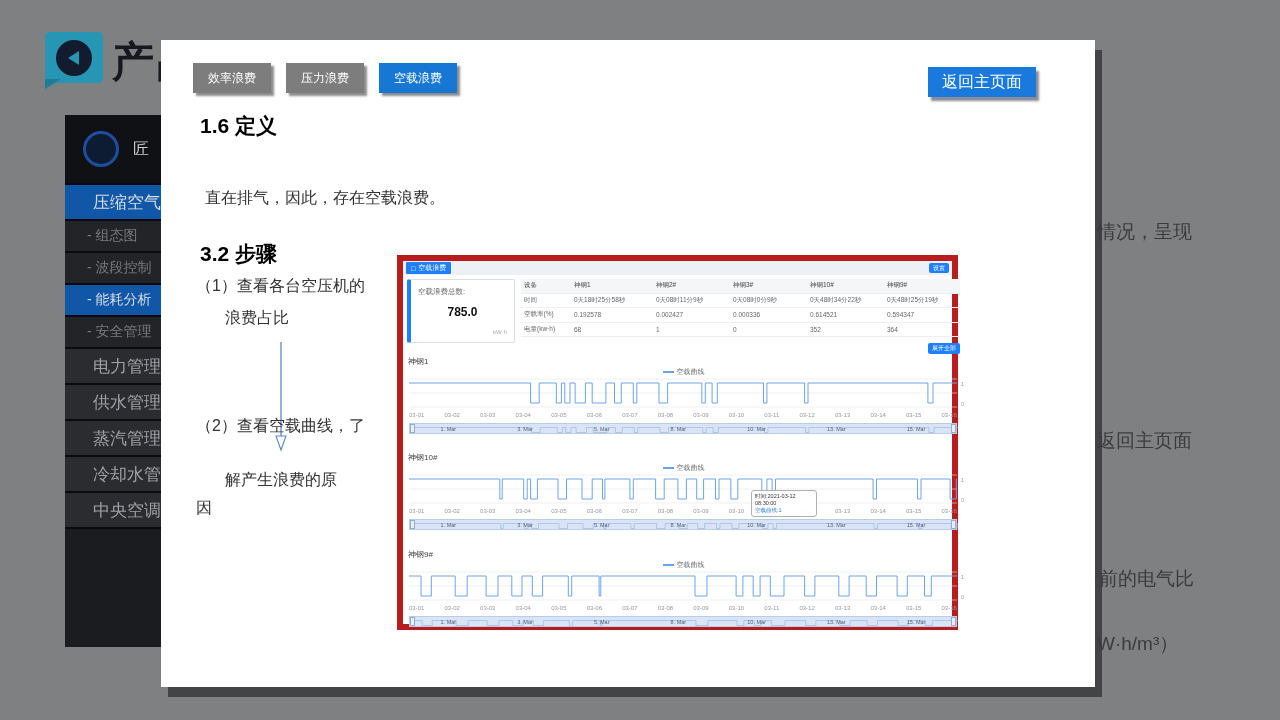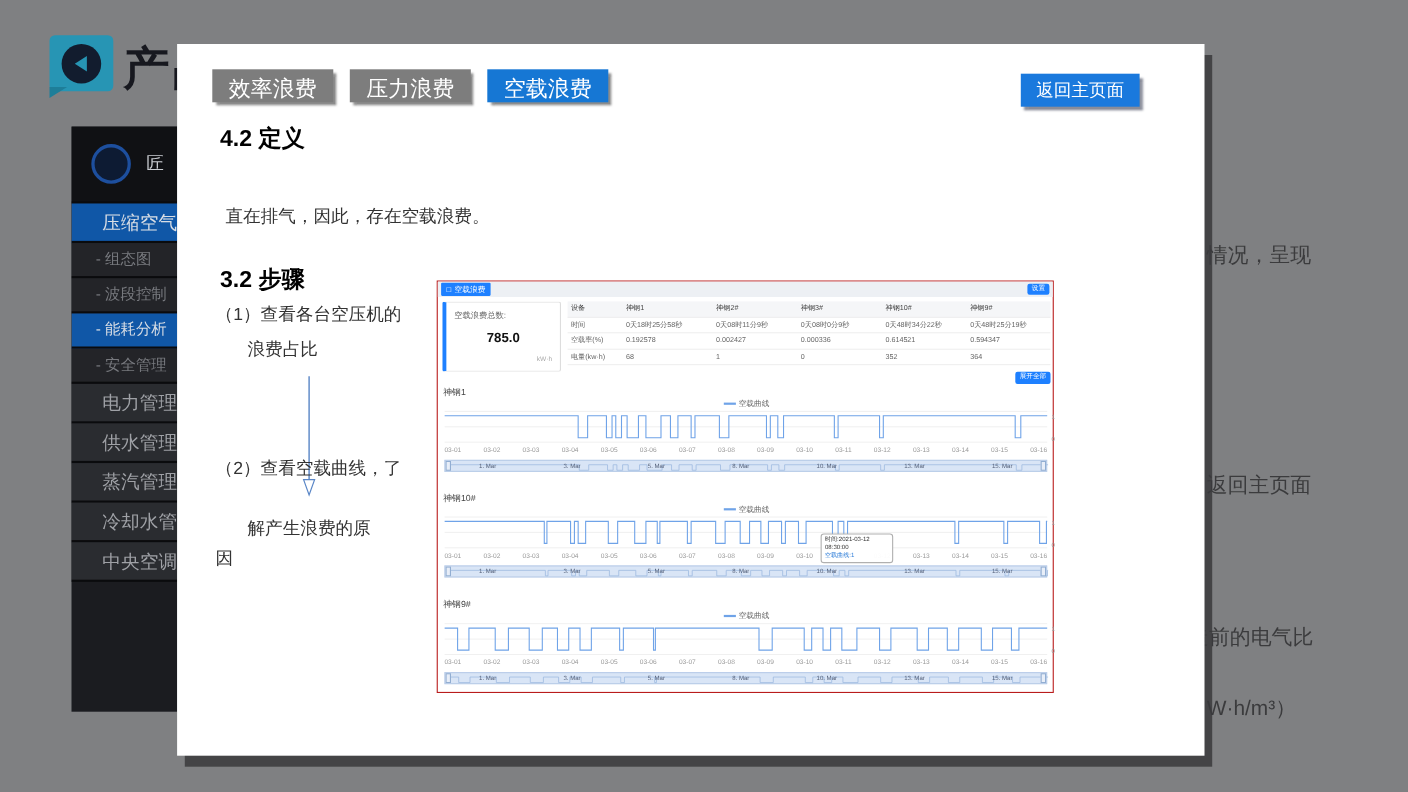--- a/index.html
+++ b/index.html
@@ -34,39 +34,39 @@
   .frag0 { left:1097px; top:219px; }
   .frag1 { left:1097px; top:428px; }
   .frag2 { left:1080px; top:566px; }
   .frag3 { left:1097px; top:631px; }
 
   
   .modal { position:absolute; left:161px; top:40px; width:934px; height:647px; background:#ffffff;
     box-shadow:7px 10px 0 rgba(58,58,60,0.85); z-index:10; }
 
   .tab-bar { position:absolute; left:32px; top:23px; display:flex; gap:15px; }
-  .tab { height:30px; padding:4px 15px; background:#7d7d7d; color:#fff; font-size:20px;
+  .tab { height:30px; padding:4px 15px; background:#7d7d7d; color:#fff; font-size:12px;
     border:none; cursor:pointer; box-shadow:3px 3px 2px rgba(45,45,45,0.55);
     font-family:Liberation Mono, monospace; white-space:nowrap; }
   .tab.active { background:#1677d4; }
   .return-btn { position:absolute; left:767px; top:27px; width:108px; height:30px;
     background:#1a79dd; color:#fff; font-size:16px; border:none; cursor:pointer;
     box-shadow:3px 4px 2px rgba(40,45,70,0.55); font-family:"Liberation Sans",sans-serif; }
 
   .h-def   { position:absolute; left:39px; top:72px;  font-size:21px; font-weight:bold; color:#000; }
   .def-text{ position:absolute; left:44px; top:108px; font-size:16px; color:#333; line-height:33px; width:530px; }
   .h-steps { position:absolute; left:39px; top:200px; font-size:21px; font-weight:bold; color:#000; }
   .step-l  { position:absolute; font-size:16px; color:#333; white-space:nowrap; }
   .s1a { left:35px; top:236px; }  .s1b { left:64px; top:268px; }
   .s2a { left:35px; top:376px; }  .s2b { left:64px; top:430px; }  .s2c { left:35px; top:458px; }
   .arrow { position:absolute; left:113px; top:300px; }
 
   
   .dashboard { position:absolute; left:236px; top:215px; width:561px; height:375px;
-    background:#fff; border:1px solid #b91c1c; }
+    background:#fff; border:6px solid #b91c1c; }
   .dash-header { position:absolute; left:0; top:0; width:100%; height:14px; background:#edf0f4; }
   .dash-tag { position:absolute; left:3px; top:1px; height:12px; background:#1e80ff; color:#fff;
     font-size:7px; display:flex; align-items:center; gap:3px; padding:0 5px; border-radius:1px; }
   .dash-settings { position:absolute; right:3px; top:2px; height:10px; padding:0 4px; background:#1e80ff;
     color:#fff; font-size:6px; border:none; border-radius:2px; line-height:10px; cursor:pointer;
     font-family:"Liberation Sans",sans-serif; }
   .stat-card { position:absolute; left:4px; top:18px; width:108px; height:64px; background:#fff;
     border:1px solid #ddd; border-left:4px solid #1e80ff; border-radius:2px; }
   .stat-label { font-size:7.5px; color:#666; margin:7px 0 0 7px; }
   .stat-value { font-size:12px; font-weight:bold; color:#111; text-align:center; margin-top:8px; }
@@ -139,21 +139,21 @@
 <div class="modal">
 
   <div class="tab-bar" id="tab-bar">
       <button class="tab">效率浪费</button>
       <button class="tab">压力浪费</button>
       <button class="tab active">空载浪费</button>
     </div>
 
   <button class="return-btn">返回主页面</button>
 
-  <div class="h-def">4.2 定义</div>
+  <div class="h-def">1.6 定义</div>
   <div class="def-text">
     <br>
     <span>直在排气，因此，存在空载浪费。</span>
   </div>
 
   <div class="h-steps">3.2 步骤</div>
   <div class="step-l s1a">（1）查看各台空压机的</div>
   <div class="step-l s1b">浪费占比</div>
   <div class="arrow">
     <svg width="14" height="112" viewBox="0 0 14 112">

